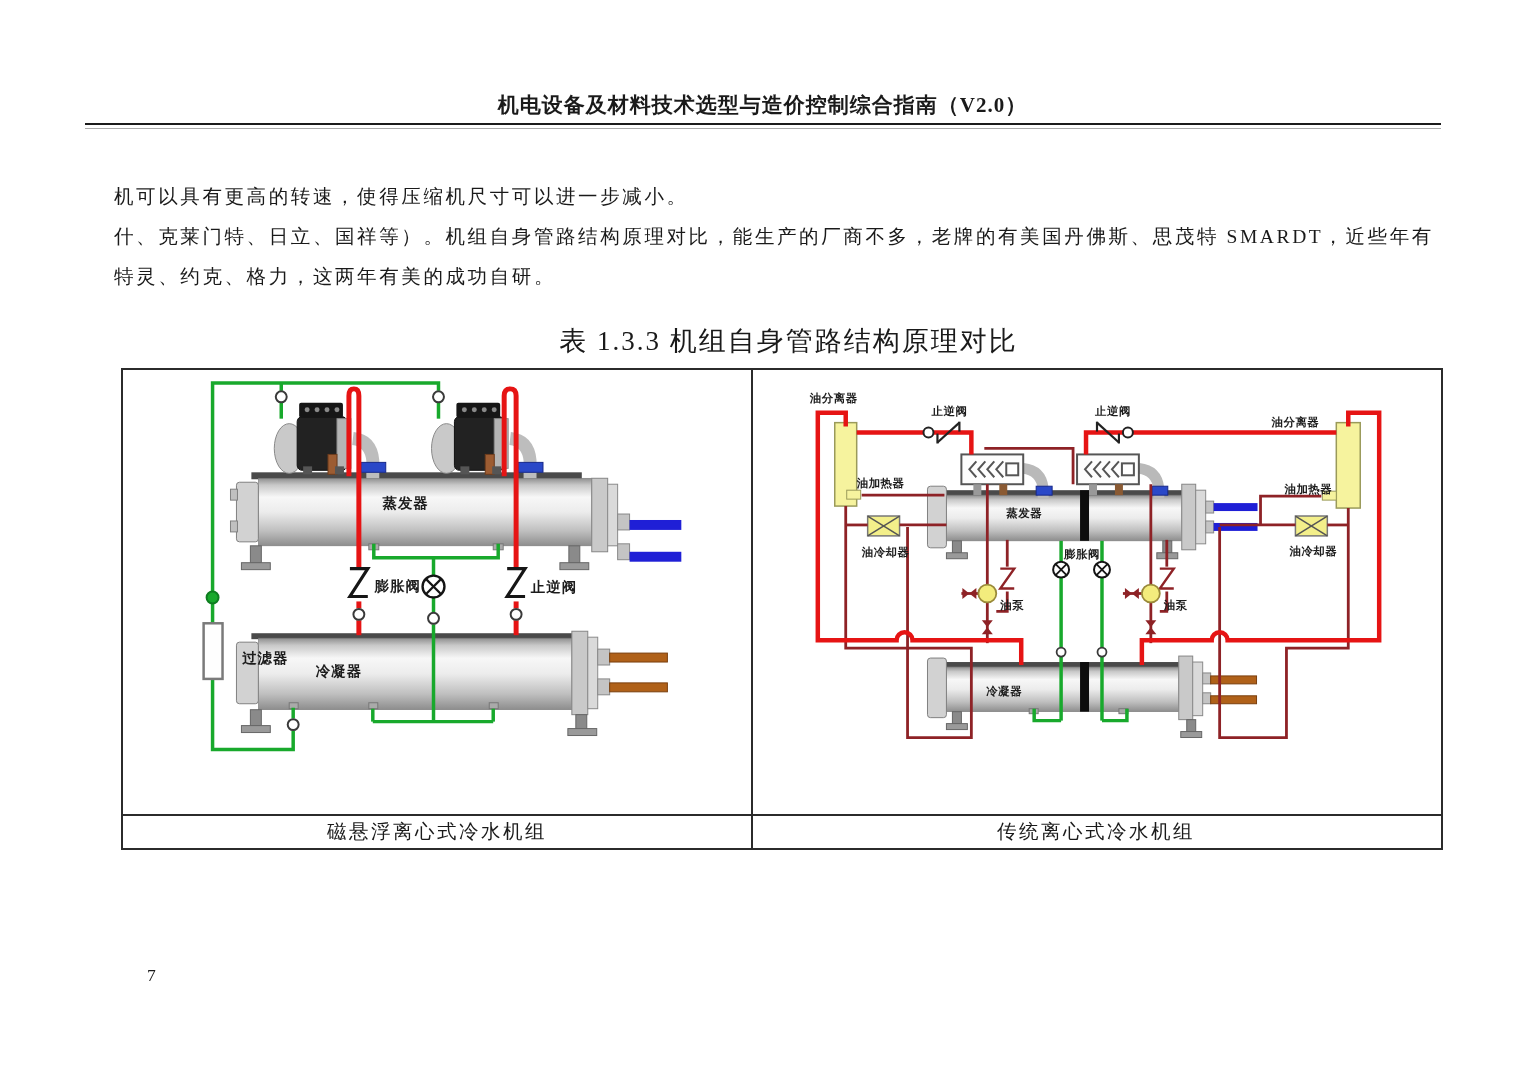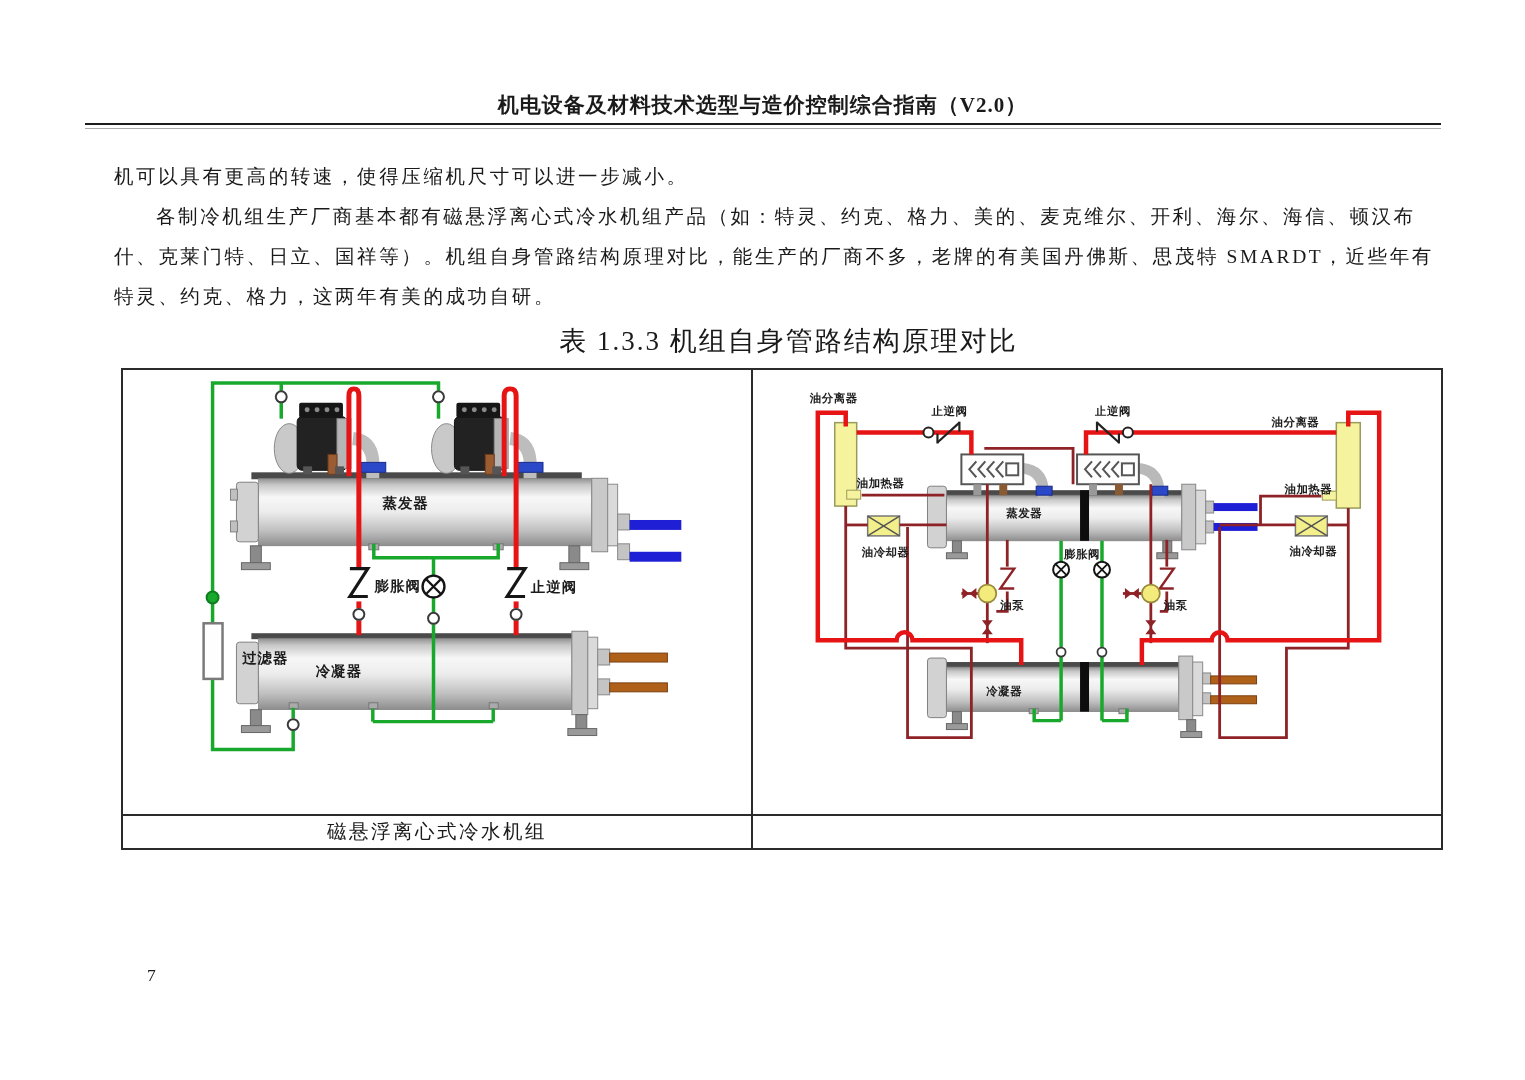--- a/index.html
+++ b/index.html
@@ -2,21 +2,21 @@
 <html><head>
 <meta charset="utf-8">
 <style>
   html,body{margin:0;padding:0;background:#fff;}
   .page{position:relative;width:1525px;height:1080px;background:#ffffff;overflow:hidden;
         font-family:"Liberation Serif","DejaVu Serif",serif;color:#1a1a1a;margin-top:15px;}
   .header-title{position:absolute;top:76px;left:0;width:100%;text-align:center;
         font-size:21px;font-weight:700;letter-spacing:1px;}
   .rule-dark{position:absolute;left:85px;top:108px;width:1356px;border-top:2.5px solid #1b1b1b;}
   .rule-light{position:absolute;left:85px;top:113px;width:1356px;border-top:1px solid #ababab;}
-  .para{position:absolute;left:114px;top:142px;width:1302px;font-size:19.5px;letter-spacing:2.6px;}
+  .para{position:absolute;left:114px;top:162px;width:1302px;font-size:19.5px;letter-spacing:2.6px;}
   .pline{height:40px;line-height:40px;white-space:nowrap;}
   .pline.indent{padding-left:42px;}
   .tbl-caption{position:absolute;top:308px;left:0;width:100%;text-align:center;}
   .tbl-caption span{display:inline-block;transform:translateX(26px);
         font-size:27px;font-weight:400;letter-spacing:2px;text-align:center;}
   .fig-table{position:absolute;left:121px;top:353px;width:1322px;height:482px;
         border:2px solid #2b2b2b;box-sizing:border-box;background:#fff;}
   .fig-divider{position:absolute;left:628px;top:0;width:0;height:100%;border-left:2px solid #2b2b2b;}
   .fig-captions{position:absolute;left:0;bottom:0;width:100%;height:34px;border-top:2px solid #2b2b2b;
         display:flex;box-sizing:border-box;}
@@ -33,21 +33,20 @@
 <body>
 
 <div class="page">
 
   <div class="header-title">机电设备及材料技术选型与造价控制综合指南（V2.0）</div>
   <div class="rule-dark"></div>
   <div class="rule-light"></div>
 
   <div class="para">
     <div class="pline">机可以具有更高的转速，使得压缩机尺寸可以进一步减小。</div>
-    <div class="pline indent">各制冷机组生产厂商基本都有磁悬浮离心式冷水机组产品（如：特灵、约克、格力、美的、麦克维尔、开利、海尔、海信、顿汉布</div>
     <div class="pline">什、克莱门特、日立、国祥等）。机组自身管路结构原理对比，能生产的厂商不多，老牌的有美国丹佛斯、思茂特 SMARDT，近些年有</div>
     <div class="pline">特灵、约克、格力，这两年有美的成功自研。</div>
   </div>
 
   <div class="tbl-caption">
     <span>表 1.3.3  机组自身管路结构原理对比</span>
   </div>
 
   <div class="fig-table">
 
@@ -367,17 +366,18 @@
       <text class="lbl-r" x="1025" y="501" text-anchor="middle">蒸发器</text>
       <text class="lbl-r" x="1083" y="542" text-anchor="middle">膨胀阀</text>
       <text class="lbl-r" x="1013" y="594" text-anchor="middle">油泵</text>
       <text class="lbl-r" x="1177" y="594" text-anchor="middle">油泵</text>
       <text class="lbl-r" x="1005" y="680" text-anchor="middle">冷凝器</text>
     </svg>
 
     <div class="fig-divider"></div>
     <div class="fig-captions">
       <div class="fig-cell left">磁悬浮离心式冷水机组</div>
+      <div class="fig-cell right">传统离心式冷水机组</div>
     </div>
   </div>
 
   <div class="page-number">7</div>
 </div>
 
 </body></html>

